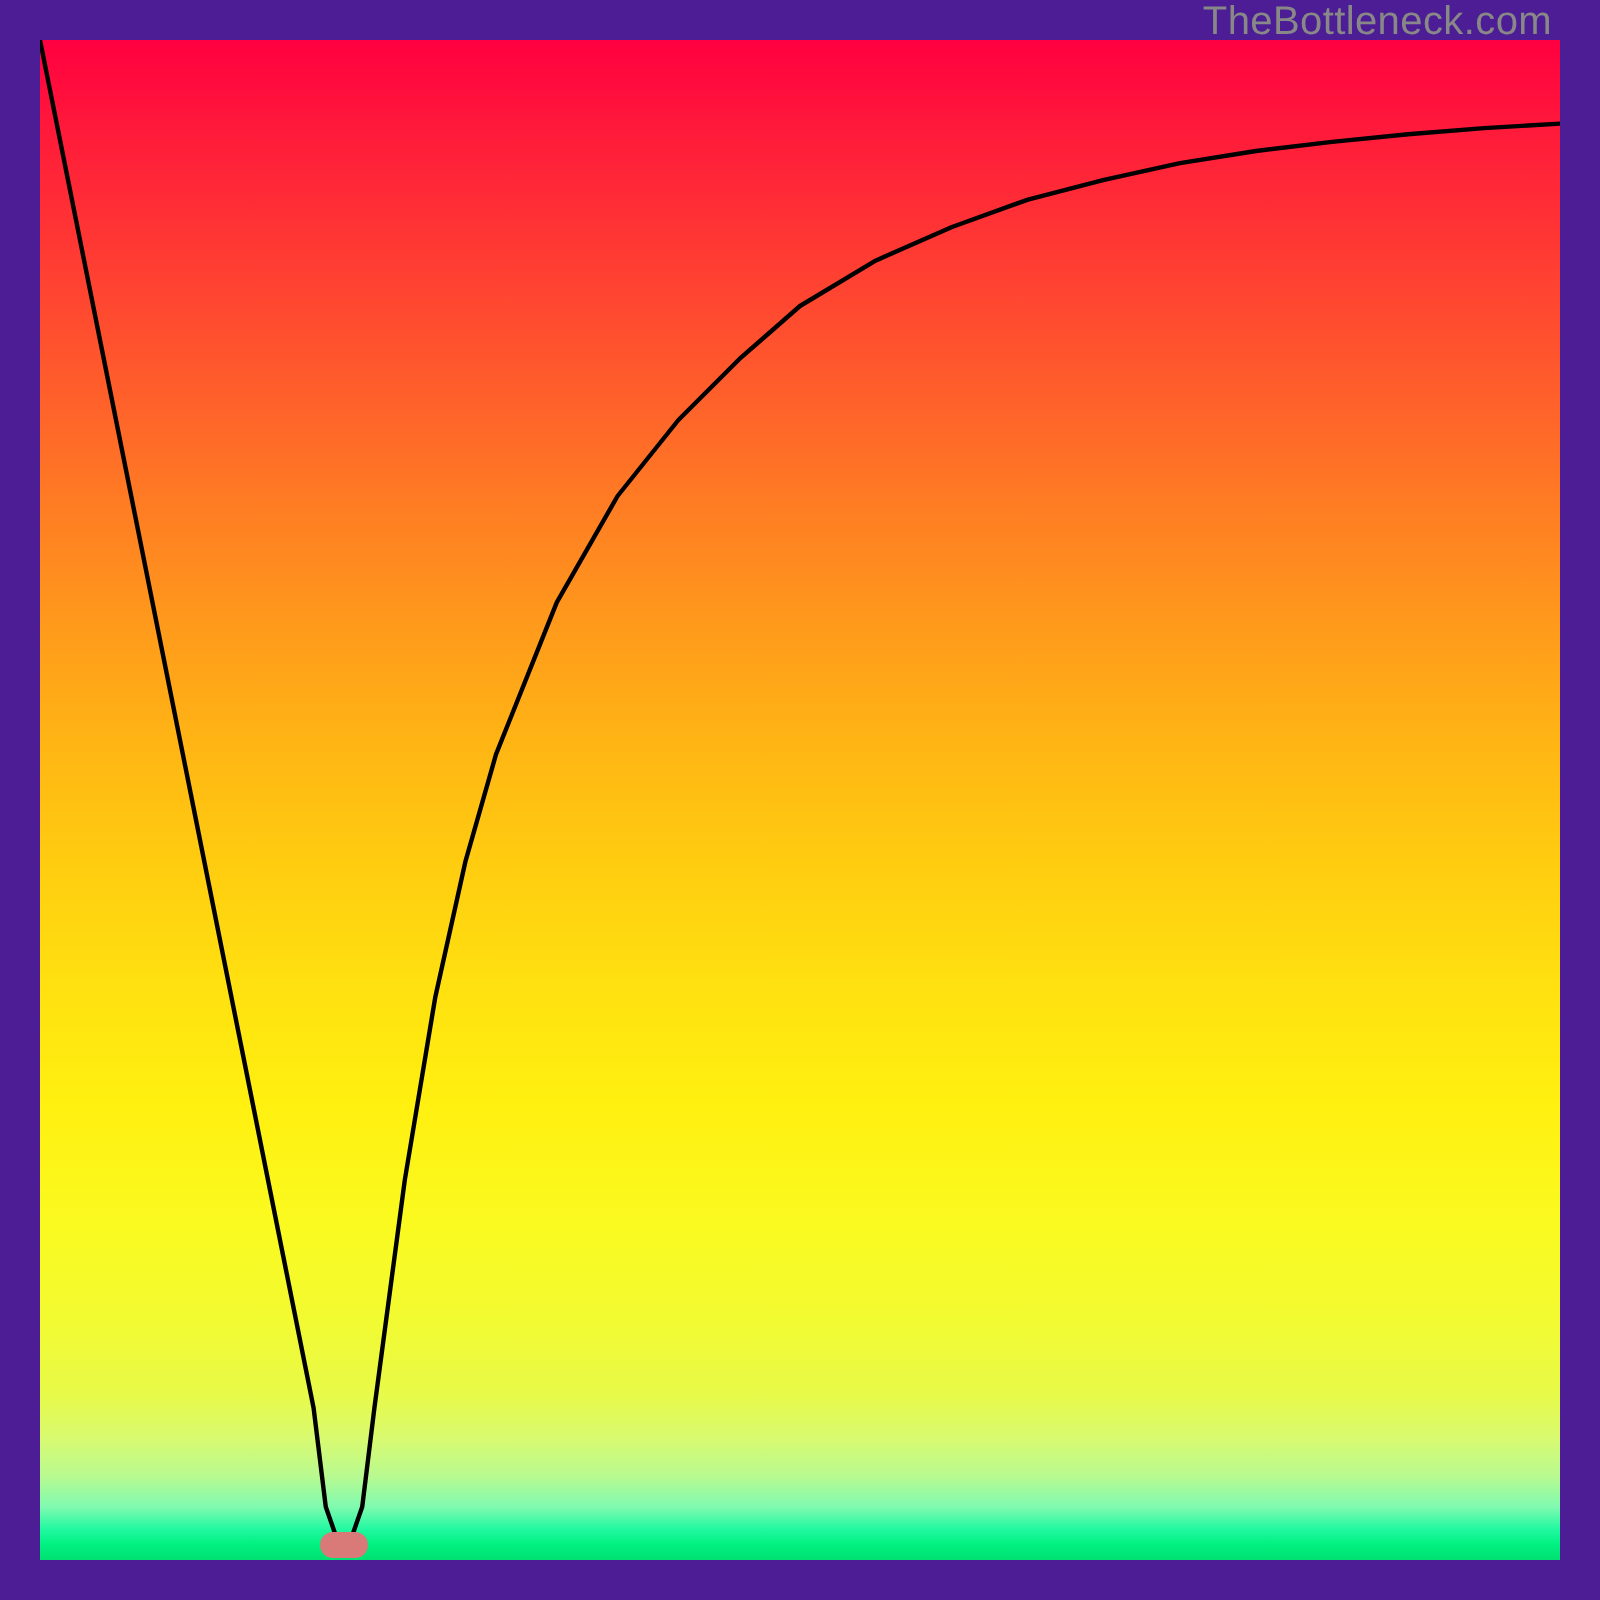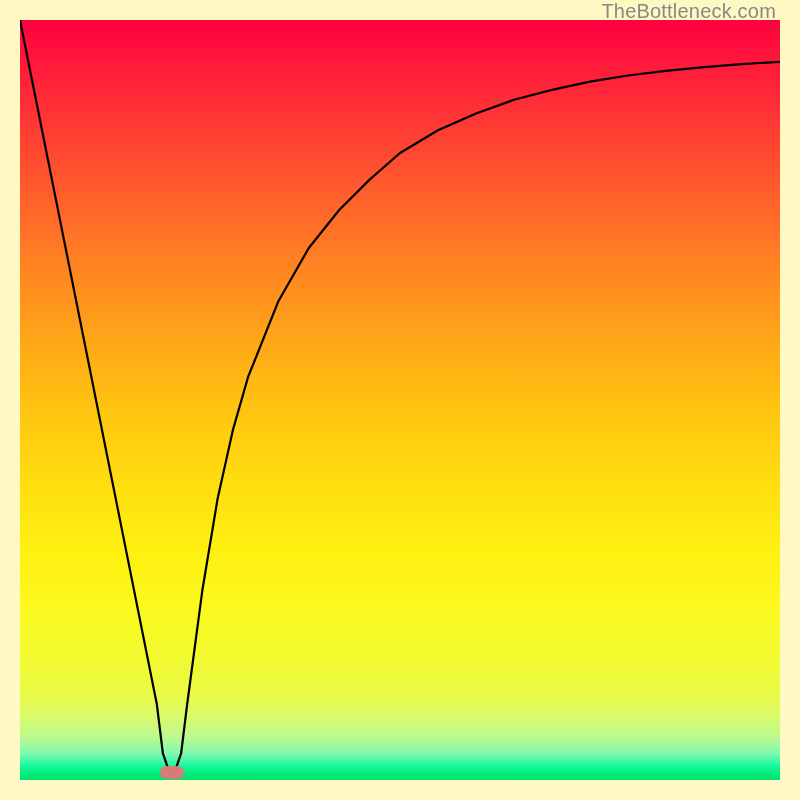--- a/index.html
+++ b/index.html
@@ -9,21 +9,21 @@
     height: 800px;
     background: #000;
     overflow: hidden;
   }
   .frame {
     position: absolute;
     left: 0;
     top: 0;
     width: 800px;
     height: 800px;
-    background: #fef9c3;
+    background: #4c1d95;
   }
   .plot-area {
     position: absolute;
     left: 20px;
     top: 20px;
     width: 760px;
     height: 760px;
     
     background: linear-gradient(to bottom,
       #ff0040 0%,

